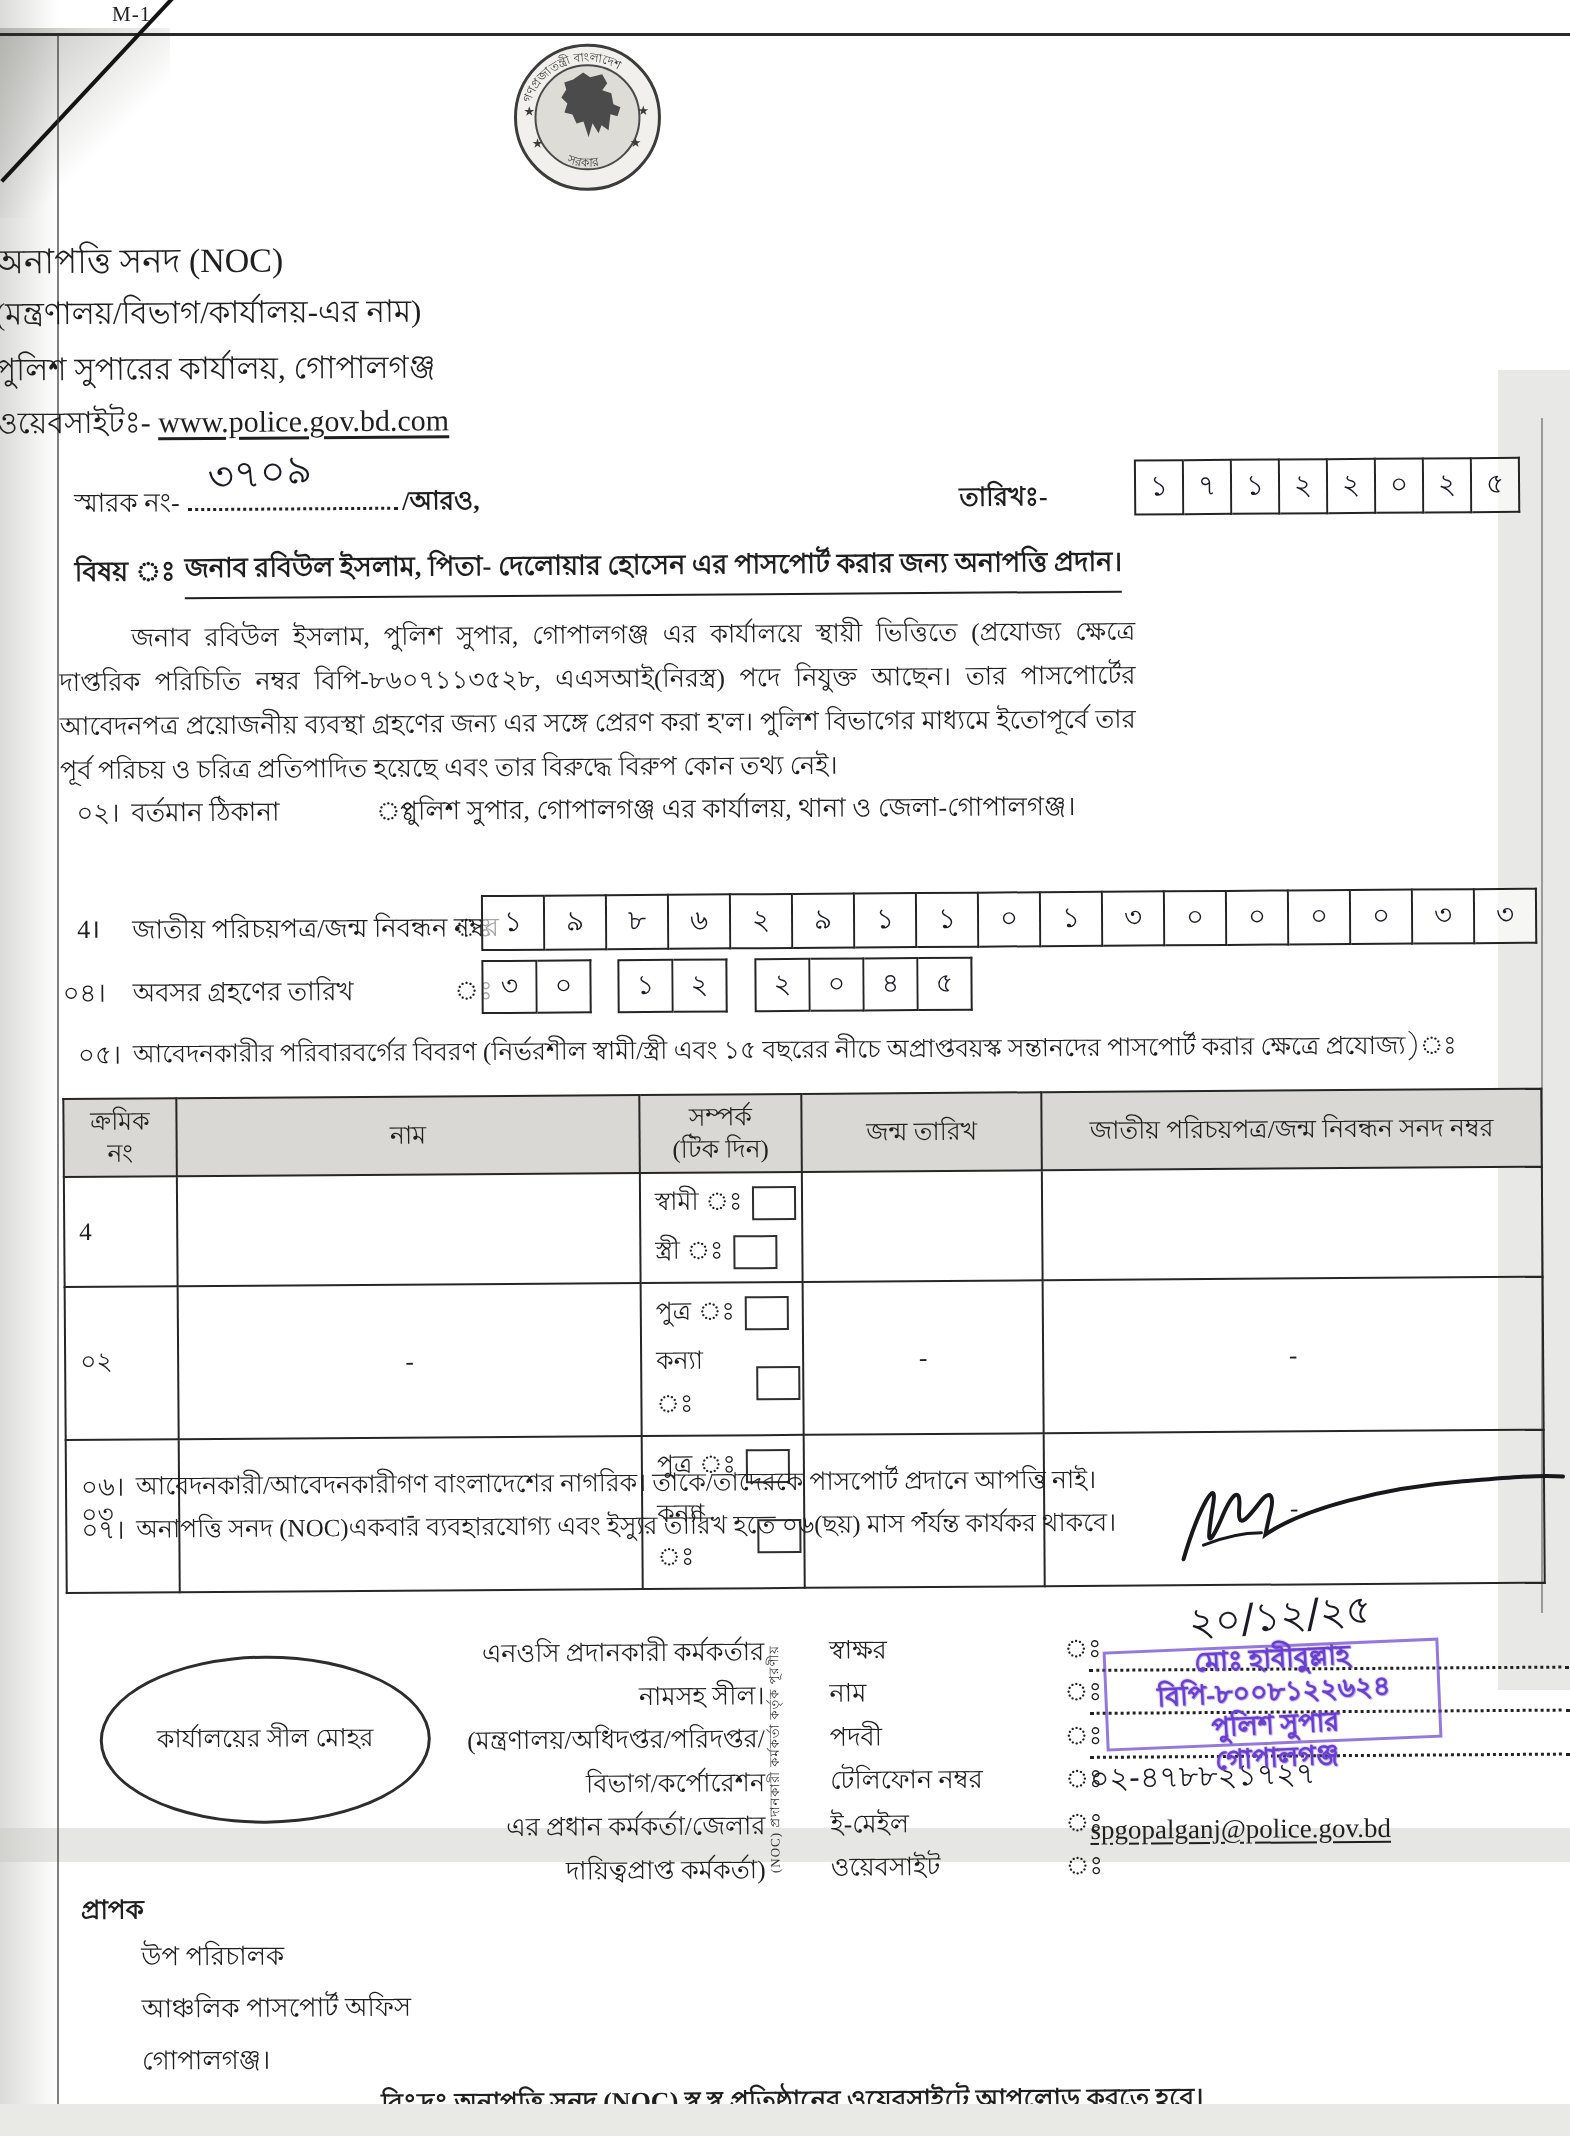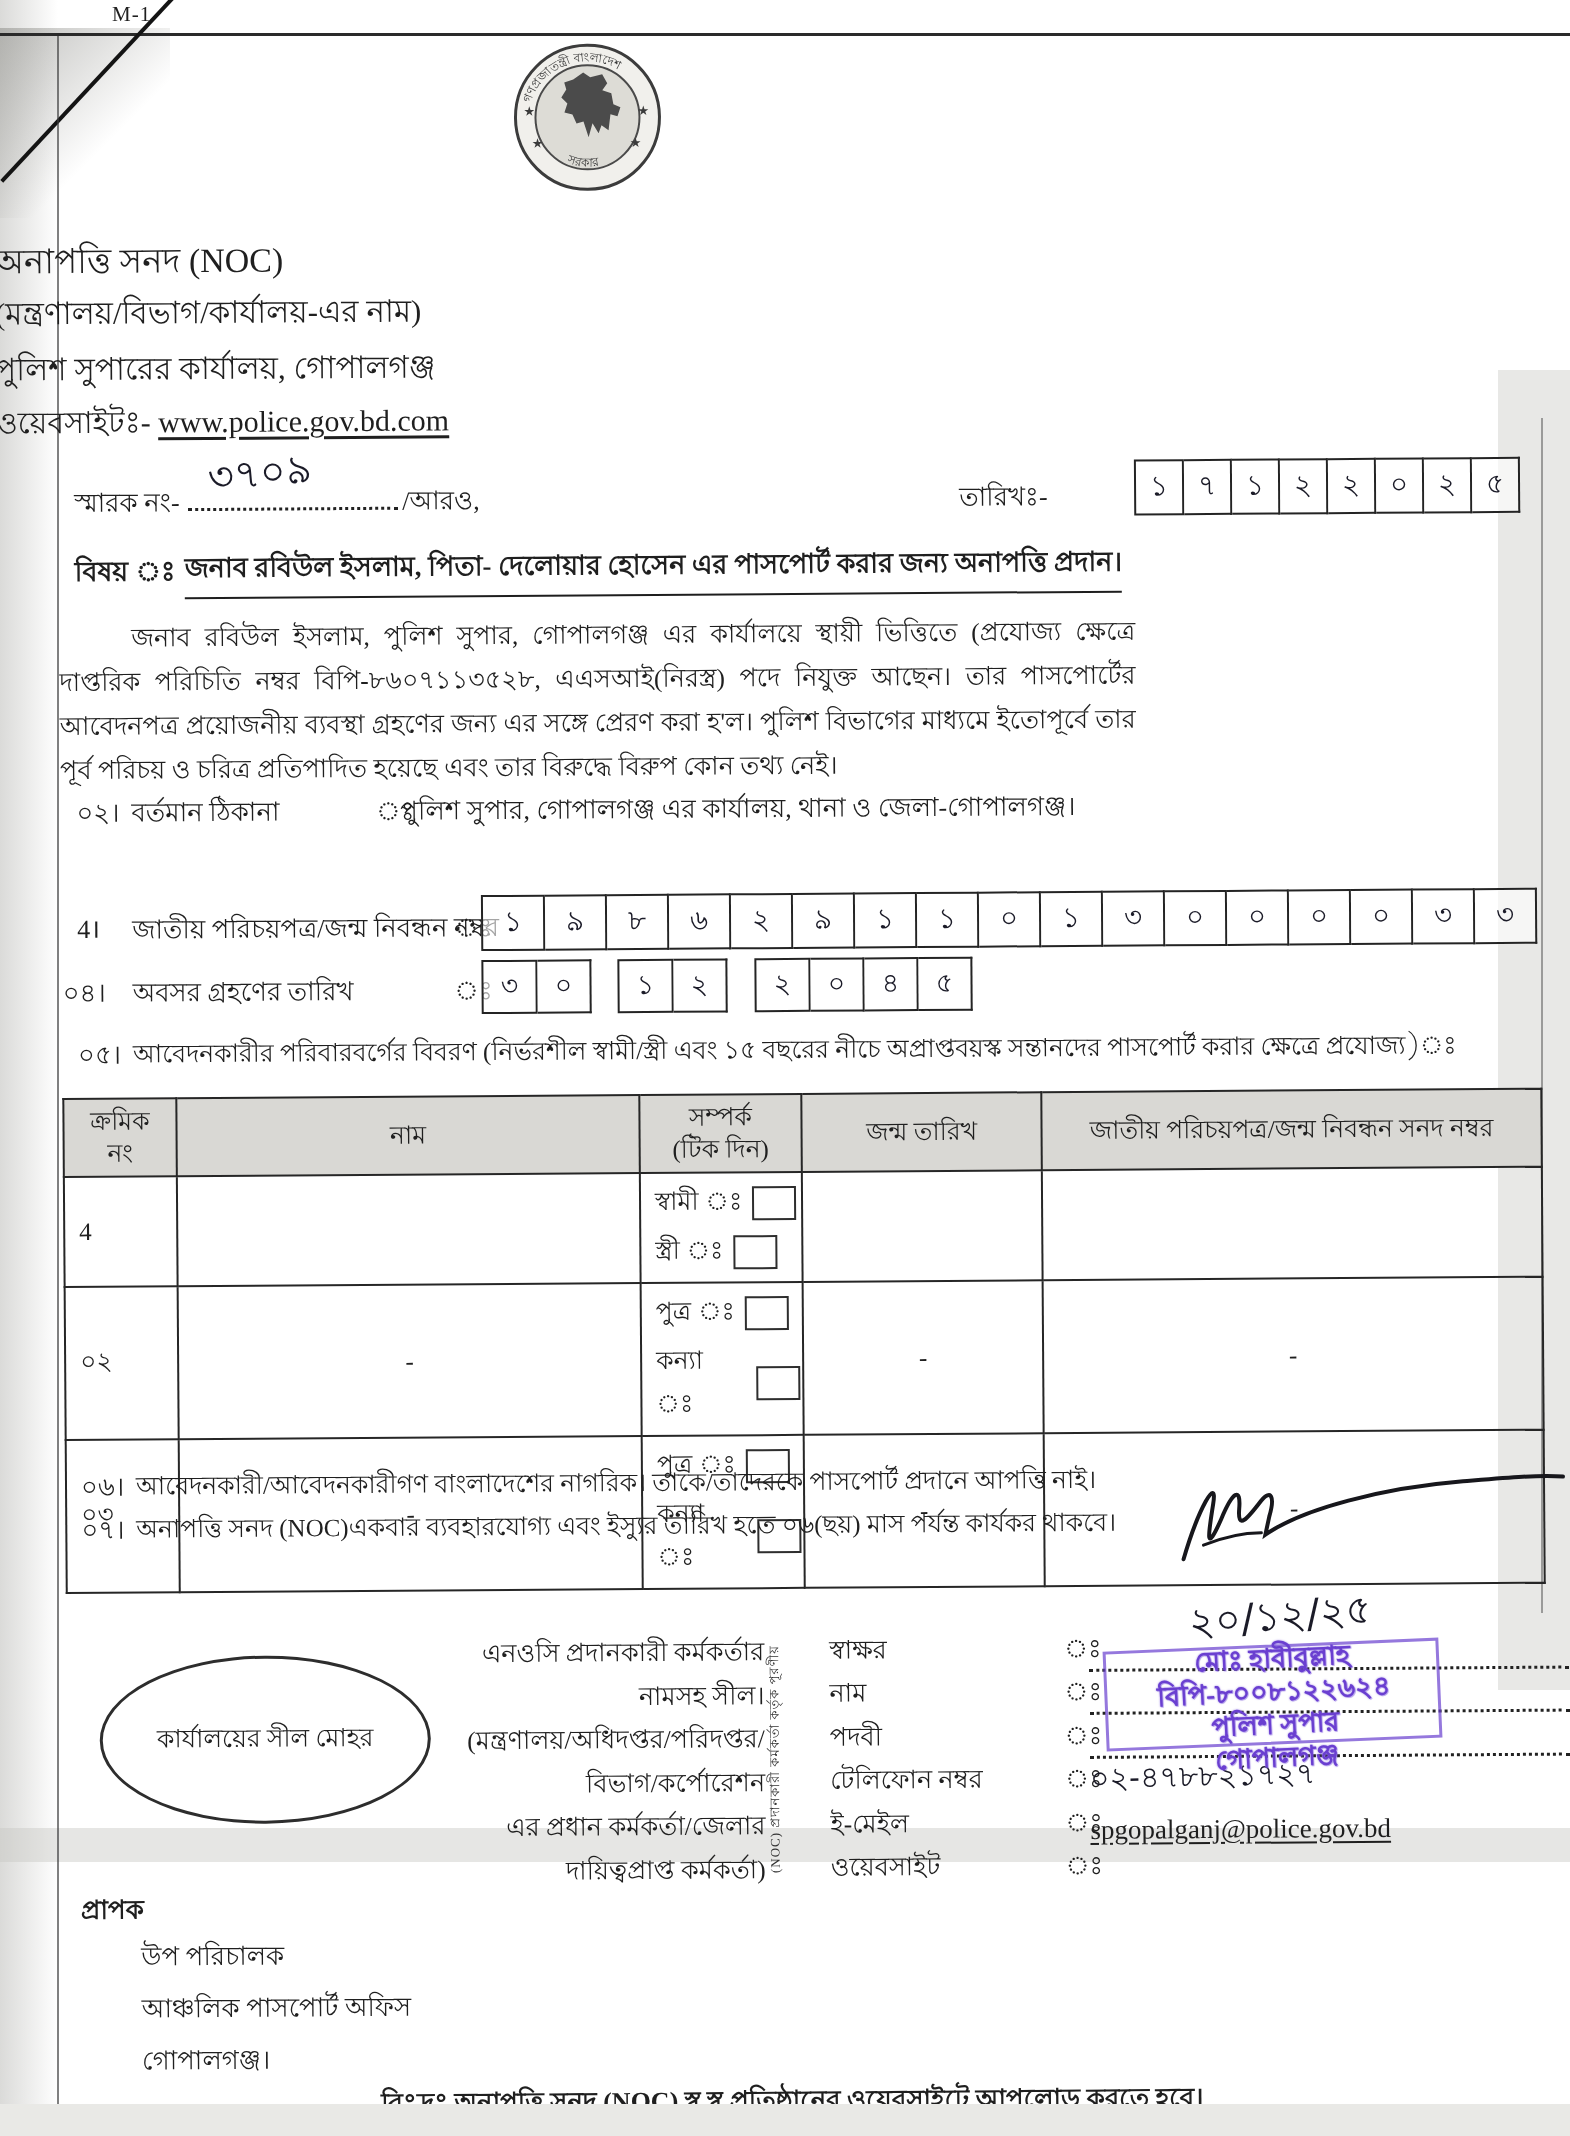--- a/index.html
+++ b/index.html
@@ -120,22 +120,22 @@
     <div class="t2">(মন্ত্রণালয়/বিভাগ/কার্যালয়-এর নাম)</div>
     <div class="t3">পুলিশ সুপারের কার্যালয়, গোপালগঞ্জ</div>
     <div class="web">
       <span>ওয়েবসাইটঃ-</span>
       <span class="url">www.police.gov.bd.com</span>
     </div>
 
     <span class="abs bn" style="left:78px;top:478px;">স্মারক নং-</span>
     <span class="abs dotted-seg" style="left:192px;top:472px;width:210px;height:32px;"></span>
     <span class="abs hw" style="left:212px;top:438px;font-size:40px;transform:rotate(-5deg);">৩৭০৯</span>
-    <span class="abs bn" style="left:406px;top:478px;">/আরও,</span>
-    <span class="abs bn" style="left:963px;top:478px;">তারিখঃ-</span>
+    <span class="abs bn" style="left:406px;top:478px;font-weight:bold;">/আরও,</span>
+    <span class="abs bn" style="left:963px;top:478px;font-weight:bold;">তারিখঃ-</span>
     <div class="abs cellrow" style="left:1138px;top:462px;">
       <span class="cell hw" style="width:46px;height:52px;font-size:28px;">১</span>
       <span class="cell hw" style="width:46px;height:52px;font-size:28px;">৭</span>
       <span class="cell hw" style="width:46px;height:52px;font-size:28px;">১</span>
       <span class="cell hw" style="width:46px;height:52px;font-size:28px;">২</span>
       <span class="cell hw" style="width:46px;height:52px;font-size:28px;">২</span>
       <span class="cell hw" style="width:46px;height:52px;font-size:28px;">০</span>
       <span class="cell hw" style="width:46px;height:52px;font-size:28px;">২</span>
       <span class="cell hw" style="width:46px;height:52px;font-size:28px;">৫</span>
     </div>

